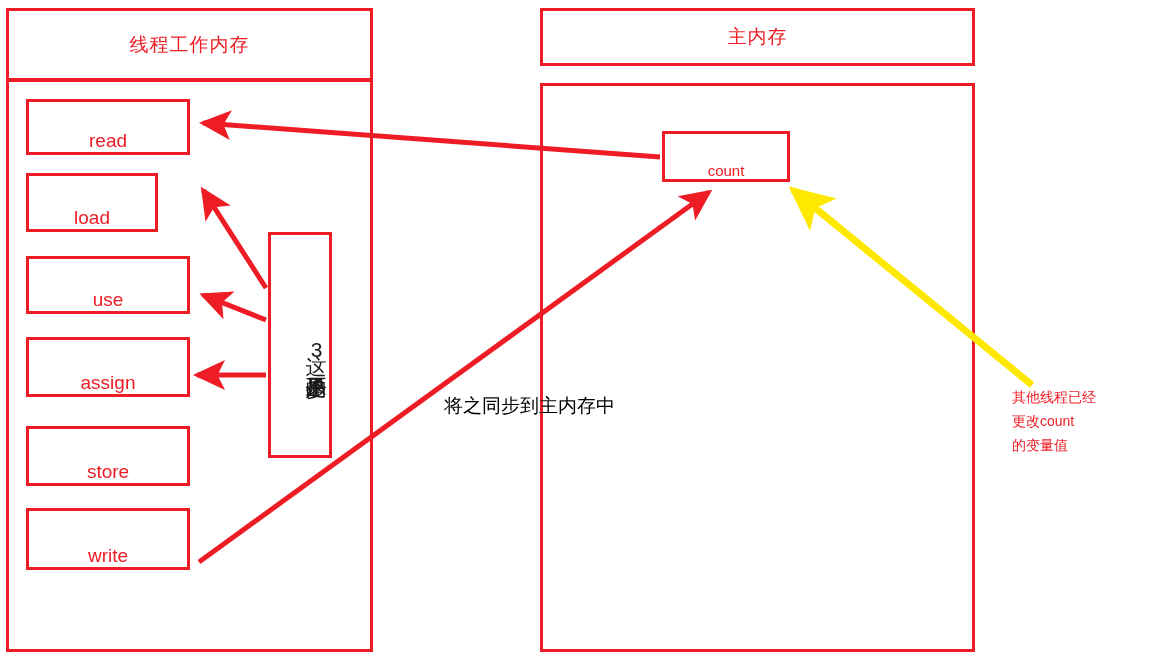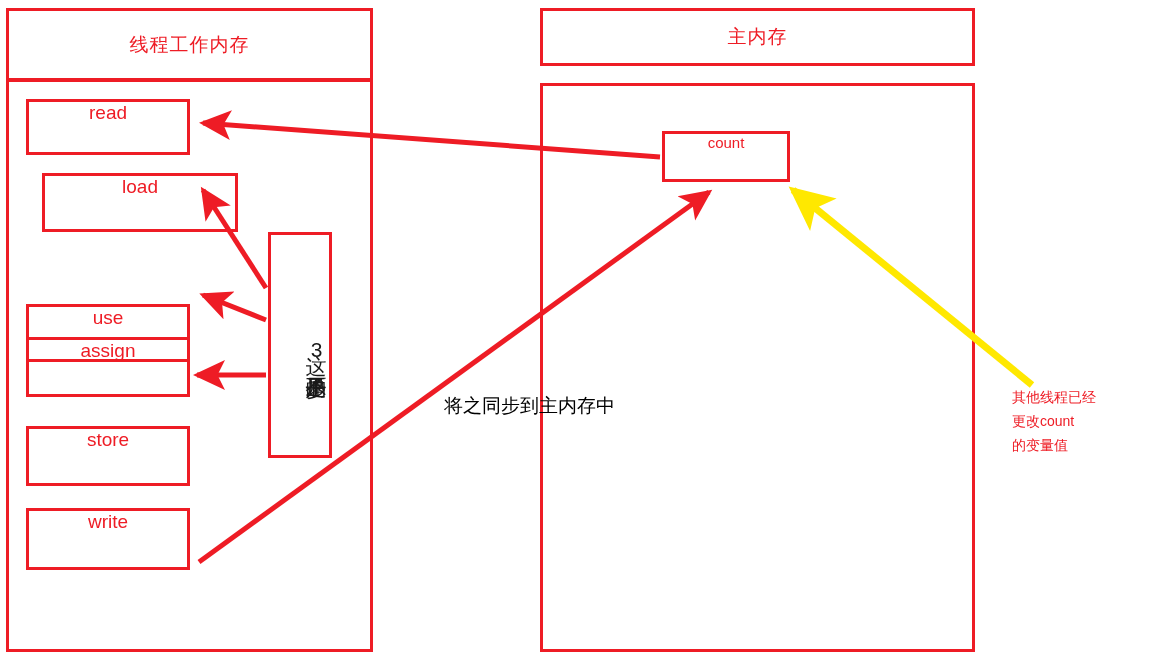--- a/index.html
+++ b/index.html
@@ -27,21 +27,21 @@
     justify-content: center;
   }
   .title-label {
     color: #ee1c25;
     font-size: 19px;
     letter-spacing: 1px;
     white-space: nowrap;
   }
   .op-box {
     display: flex;
-    align-items: flex-start;
+    align-items: flex-end;
     justify-content: center;
   }
   .op-label {
     color: #ee1c25;
     font-size: 19px;
     white-space: nowrap;
   }
   .var-label {
     color: #ee1c25;
     font-size: 15px;
@@ -93,24 +93,24 @@
 
   <div class="box title-box" style="left:6px; top:8px; width:367px; height:74px;">
     <span class="title-label">线程工作内存</span>
   </div>
 
   <div class="box" style="left:6px; top:78px; width:367px; height:574px;"></div>
 
   <div class="box op-box" style="left:26px; top:99px; width:164px; height:56px;">
     <span class="op-label">read</span>
   </div>
-  <div class="box op-box" style="left:42px; top:173px; width:196px; height:59px;">
+  <div class="box op-box" style="left:26px; top:173px; width:132px; height:59px;">
     <span class="op-label">load</span>
   </div>
-  <div class="box op-box" style="left:26px; top:256px; width:164px; height:58px;margin-top:48px;">
+  <div class="box op-box" style="left:26px; top:256px; width:164px; height:58px;">
     <span class="op-label">use</span>
   </div>
   <div class="box op-box" style="left:26px; top:337px; width:164px; height:60px;">
     <span class="op-label">assign</span>
   </div>
   <div class="box op-box" style="left:26px; top:426px; width:164px; height:60px;">
     <span class="op-label">store</span>
   </div>
   <div class="box op-box" style="left:26px; top:508px; width:164px; height:62px;">
     <span class="op-label">write</span>

